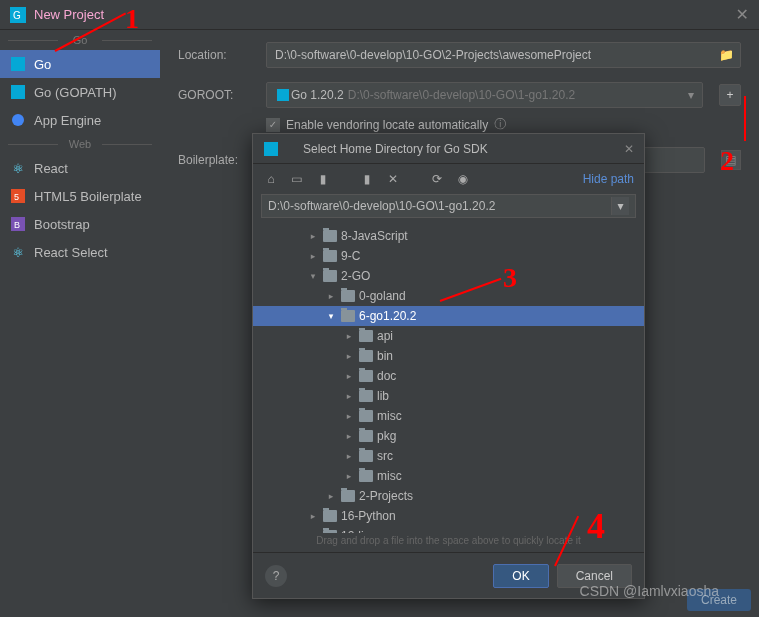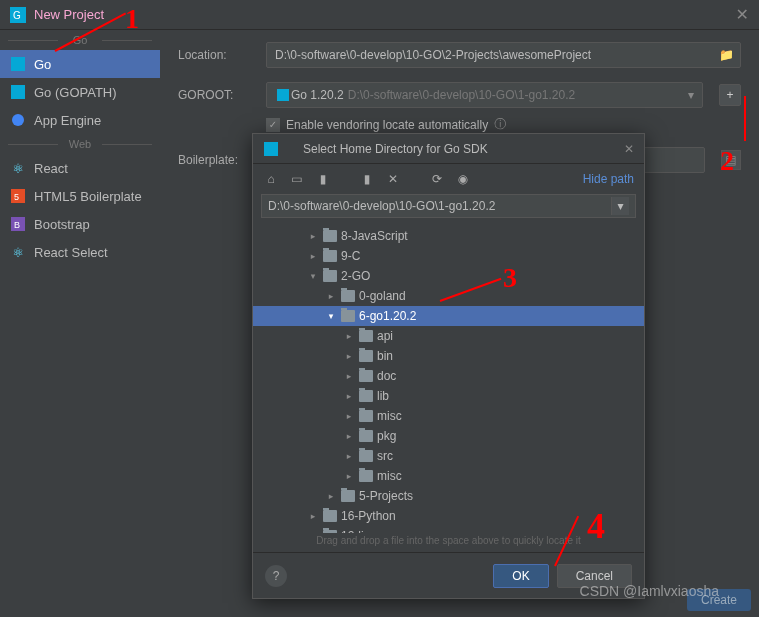--- a/index.html
+++ b/index.html
@@ -258,21 +258,21 @@
         <span>src</span>
       </div>
       <div class="tree-row" style="padding-left: 90px;">
         <span class="exp">▸</span>
         <span class="fld"></span>
         <span>misc</span>
       </div>
       <div class="tree-row" style="padding-left: 72px;">
         <span class="exp">▸</span>
         <span class="fld"></span>
-        <span>5-Projects</span>
+        <span>2-Projects</span>
       </div>
       <div class="tree-row" style="padding-left: 54px;">
         <span class="exp">▸</span>
         <span class="fld"></span>
         <span>16-Python</span>
       </div>
       <div class="tree-row" style="padding-left: 54px;">
         <span class="exp">▸</span>
         <span class="fld"></span>
         <span>12-linux</span>

